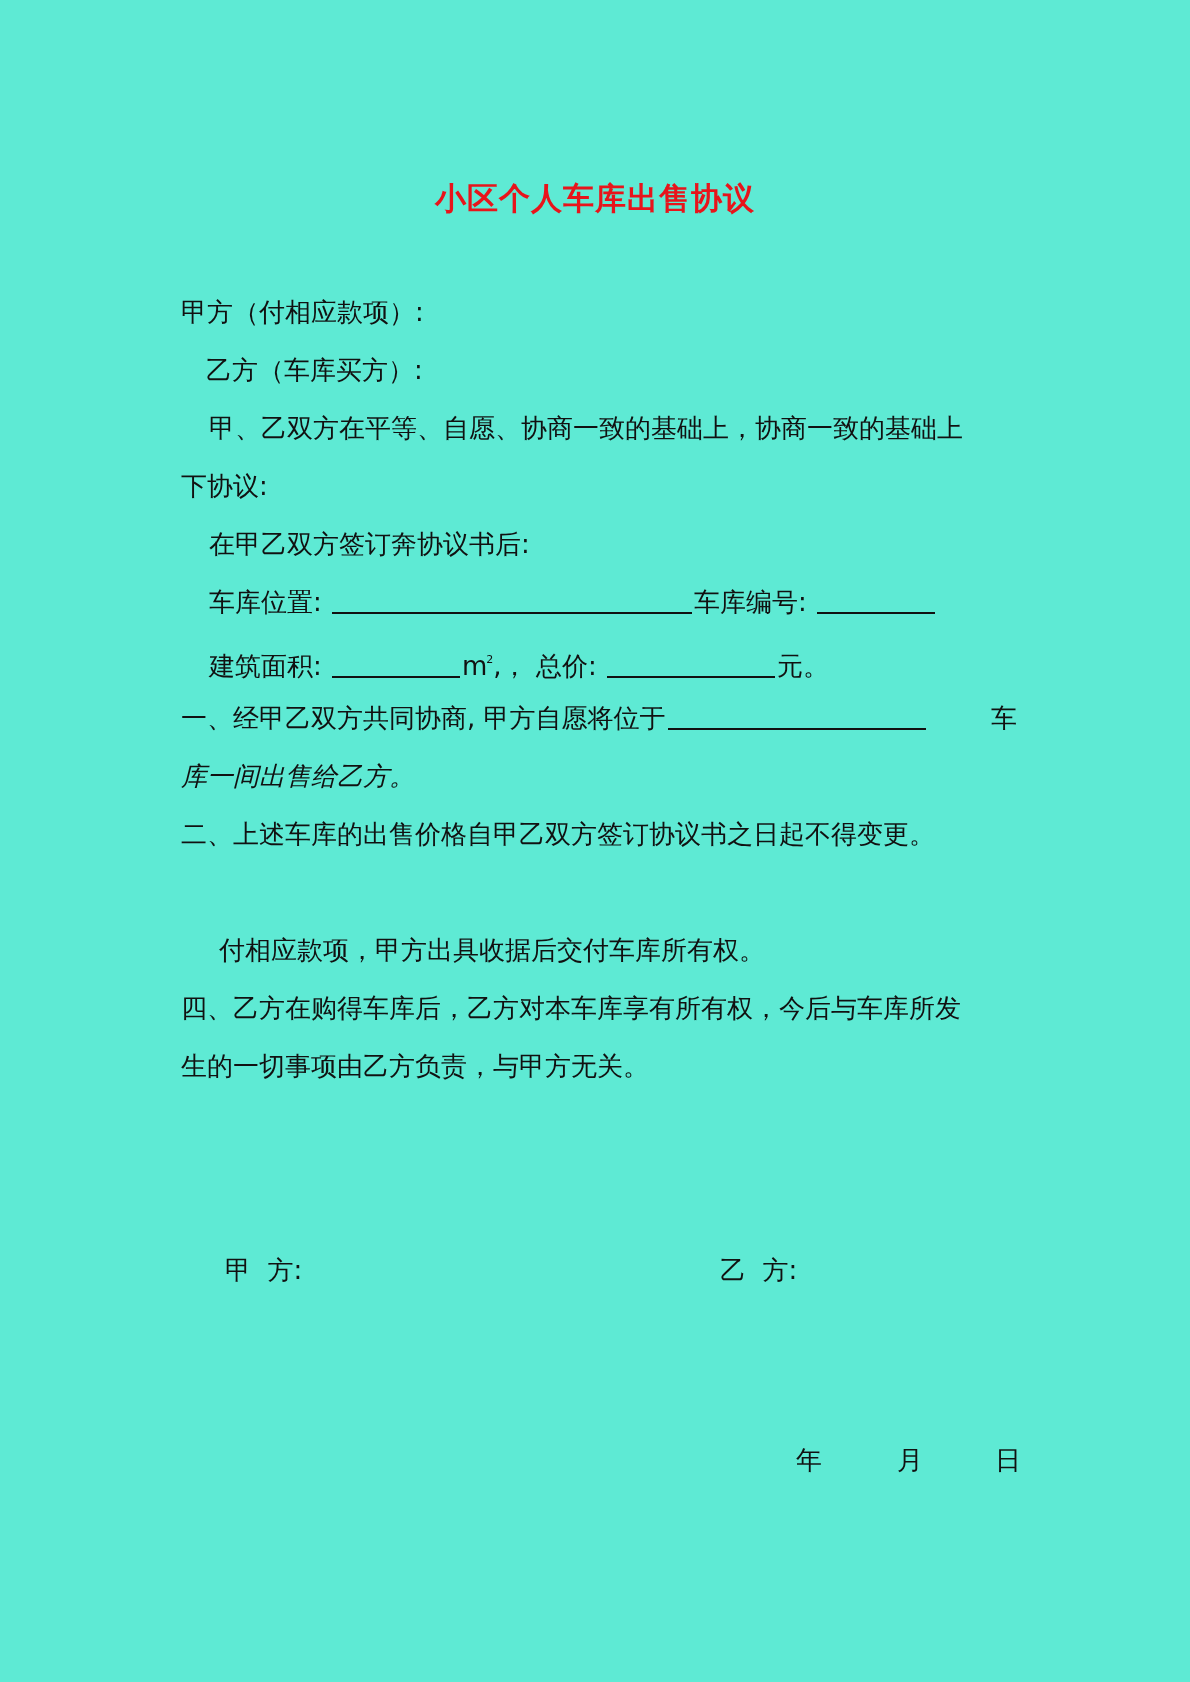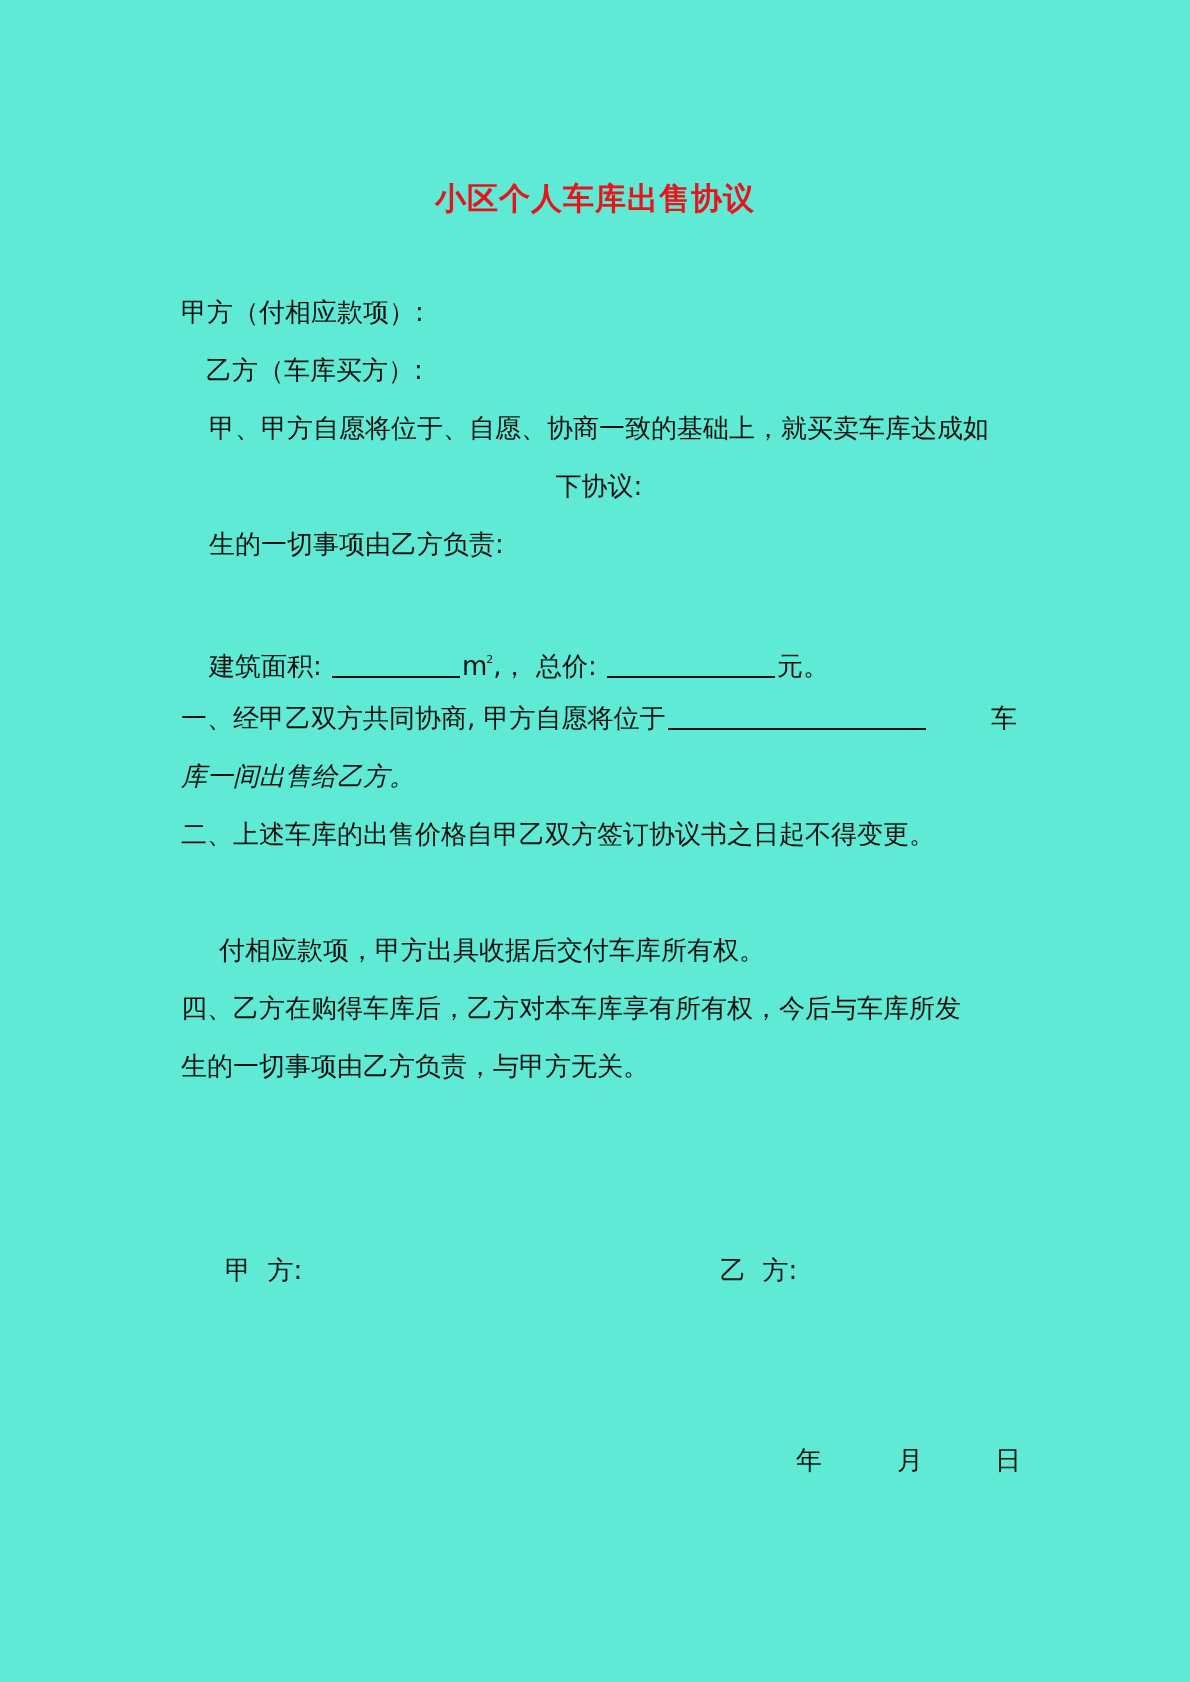--- a/index.html
+++ b/index.html
@@ -20,25 +20,30 @@
 </head>
 <body>
 
 <div class="page">
 
   <div class="title" style="color: rgb(232, 20, 27);">小区个人车库出售协议</div>
 
   <div class="line" style="top:292px;">甲方（付相应款项）:</div>
   <div class="line" style="top:350px;margin-left:25px;">乙方（车库买方）:</div>
 
-  <div class="line indent" style="top:408px;width:808px;">甲、甲方自愿将位于、自愿、协商一致的基础上，就买卖车库达成如</div>
-  <div class="line" style="top:466px;text-align:center;">下协议:</div>
+  <div class="line indent" style="top:408px;width:808px;">甲、乙双方在平等、自愿、协商一致的基础上，协商一致的基础上</div>
+  <div class="line" style="top:466px;">下协议:</div>
 
-  <div class="line indent" style="top:524px;">生的一切事项由乙方负责:</div>
+  <div class="line indent" style="top:524px;">在甲乙双方签订奔协议书后:</div>
 
+  <div class="line indent" style="top:582px;">
+    <span>车库位置:</span>
+    <span class="blank" style="width:360px;"></span><span>车库编号:</span>
+    <span class="blank" style="width:118px;"></span>
+  </div>
 
   <div class="line indent" style="top:640px;">
     <span>建筑面积:</span>
     <span class="blank" style="width:128px;"></span><span>m</span><sup>2</sup><span>,，</span>
     <span>总价:</span>
     <span class="blank" style="width:168px;"></span><span>元。</span>
   </div>
 
   <div class="line" style="top:698px;">
     <span>一、经甲乙双方共同协商, 甲方自愿将位于</span><span class="blank" style="width:258px;"></span>

